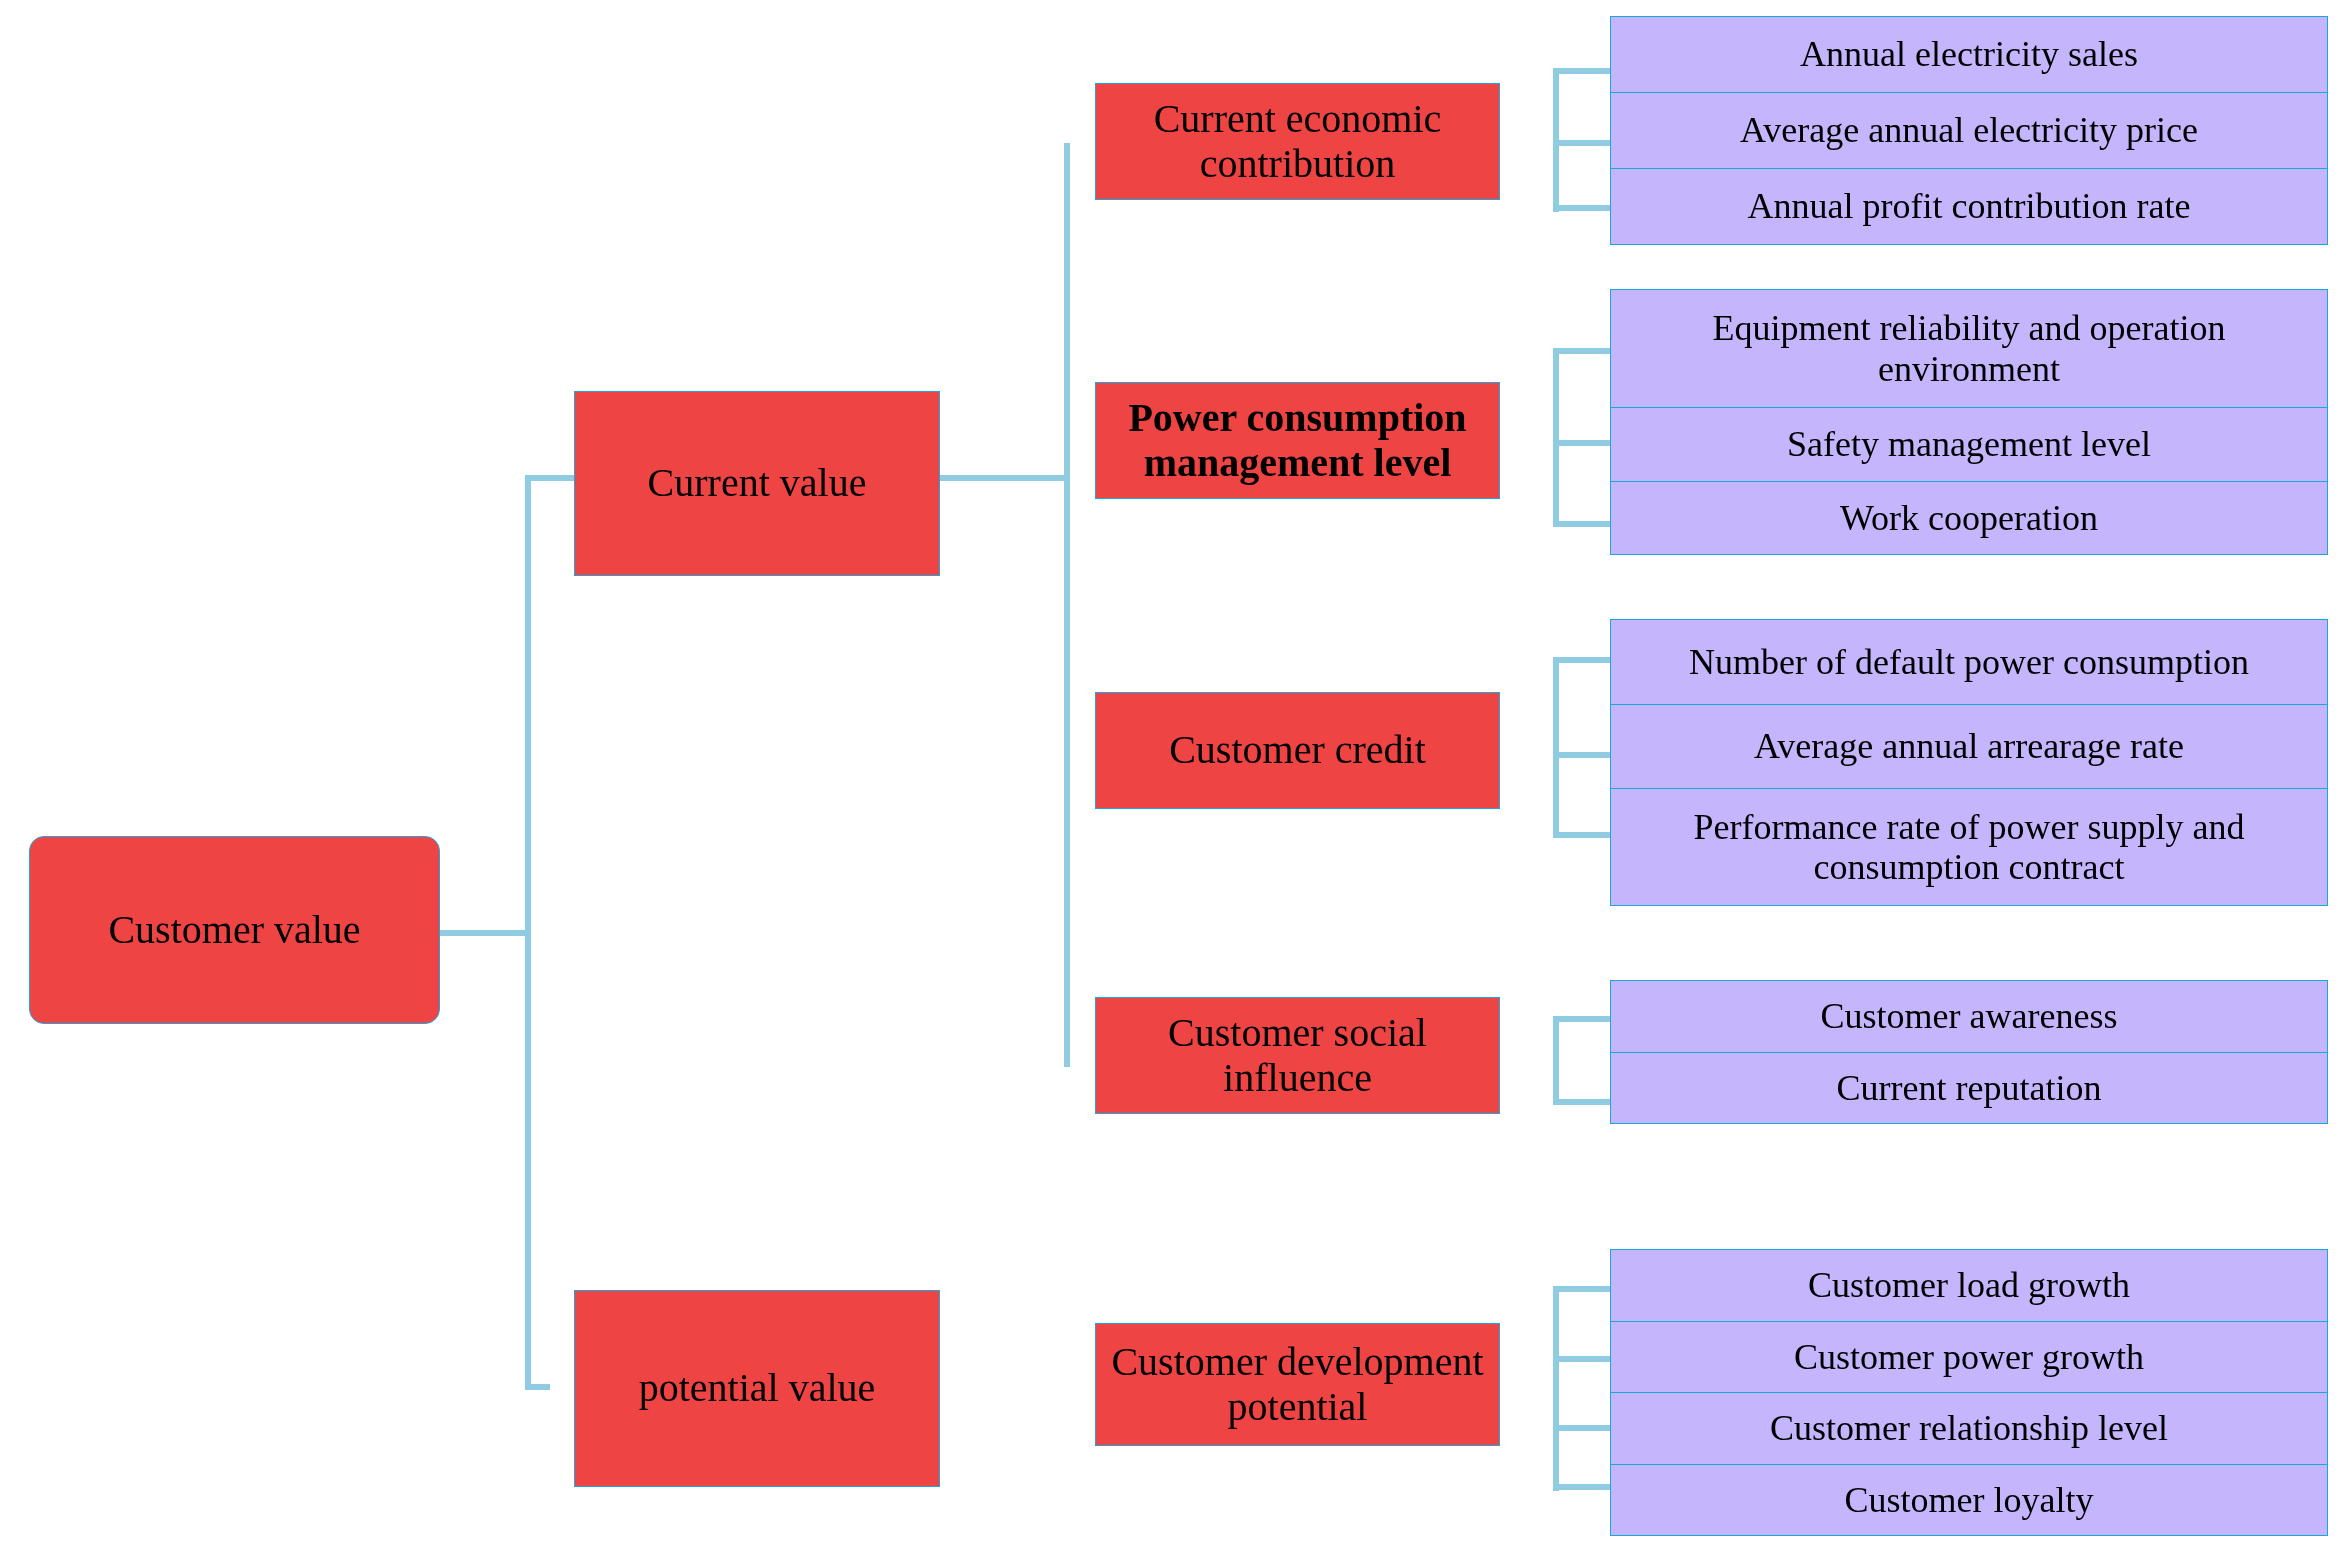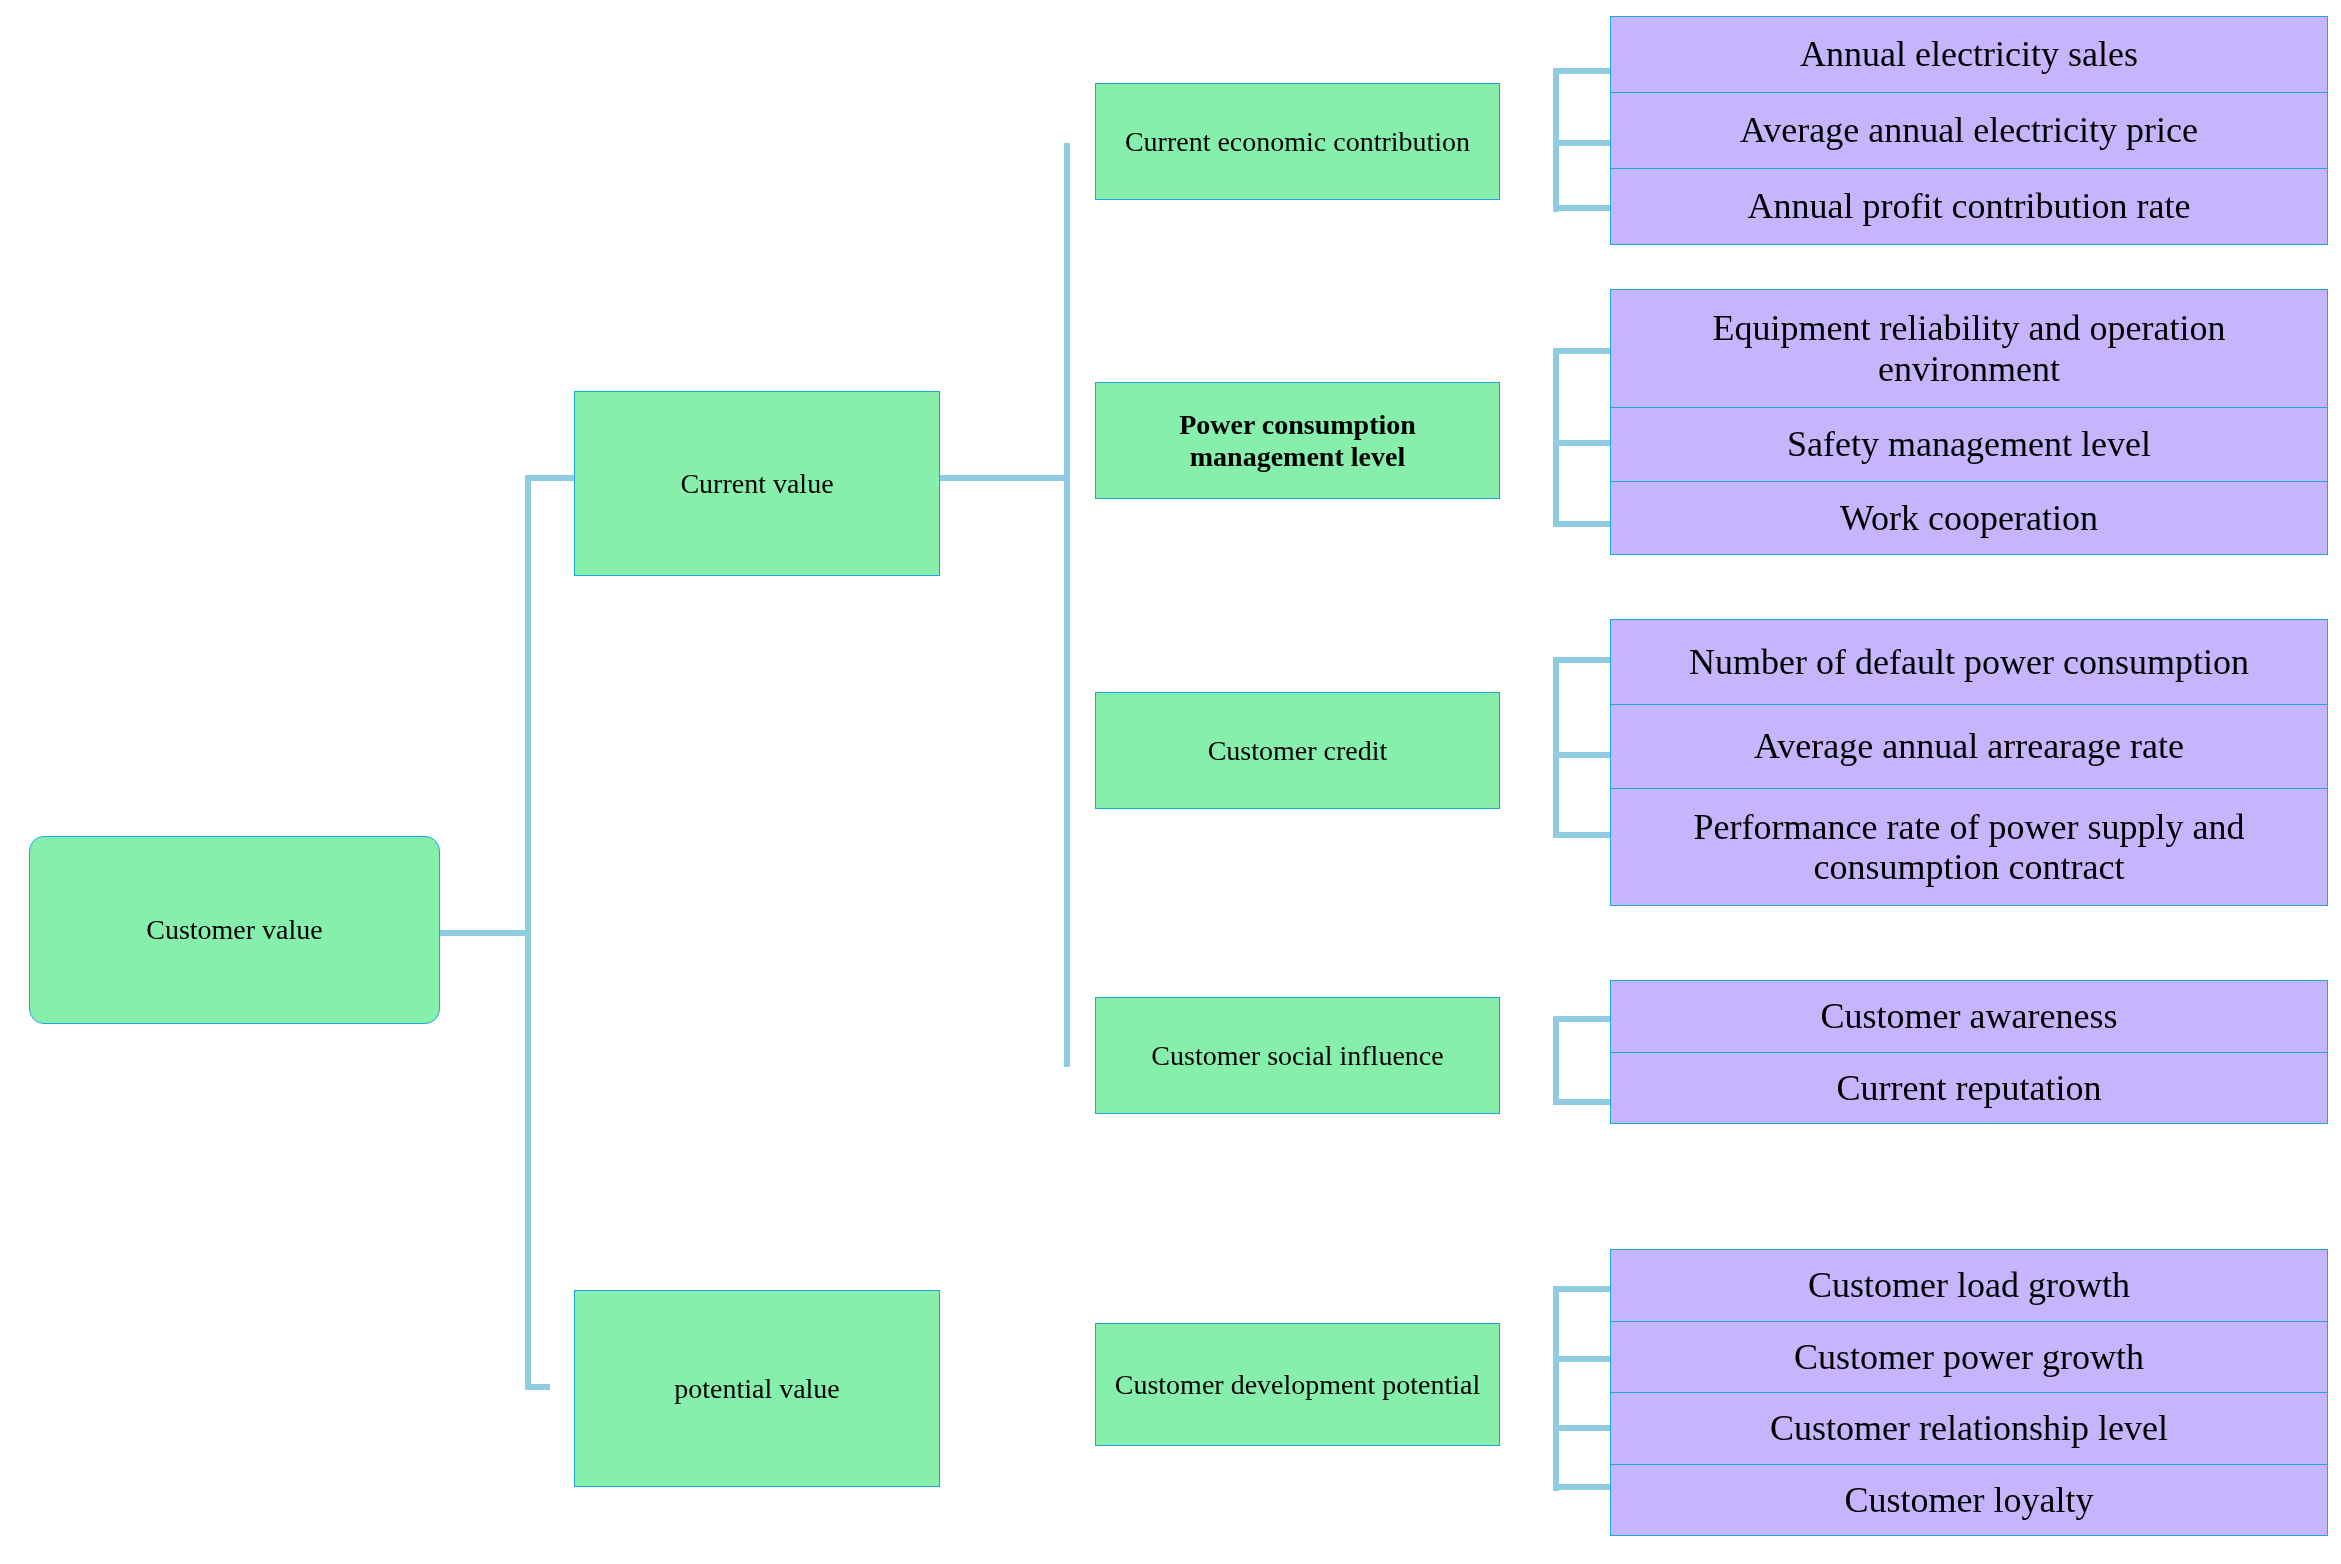--- a/index.html
+++ b/index.html
@@ -13,29 +13,29 @@
     width: 2342px;
     height: 1564px;
     background: #ffffff;
     font-family: "Liberation Serif", "DejaVu Serif", serif;
     overflow: hidden;
   }
   .node {
     position: absolute;
     box-sizing: border-box;
     border: 1.8px solid #1BA7DE;
-    background: #86efac;
+    background: #ef4444;
     display: flex;
     align-items: center;
     justify-content: center;
     text-align: center;
     color: #000000;
     line-height: 1.12;
     padding: 1.8px 9px;
-    font-size: 28px;
+    font-size: 40px;
     z-index: 3;
   }
   
   .leafgroup {
     position: absolute;
     box-sizing: border-box;
     border: 1.8px solid #1BA7DE;
     background: #c4b5fd;
     display: flex;
     flex-direction: column;

